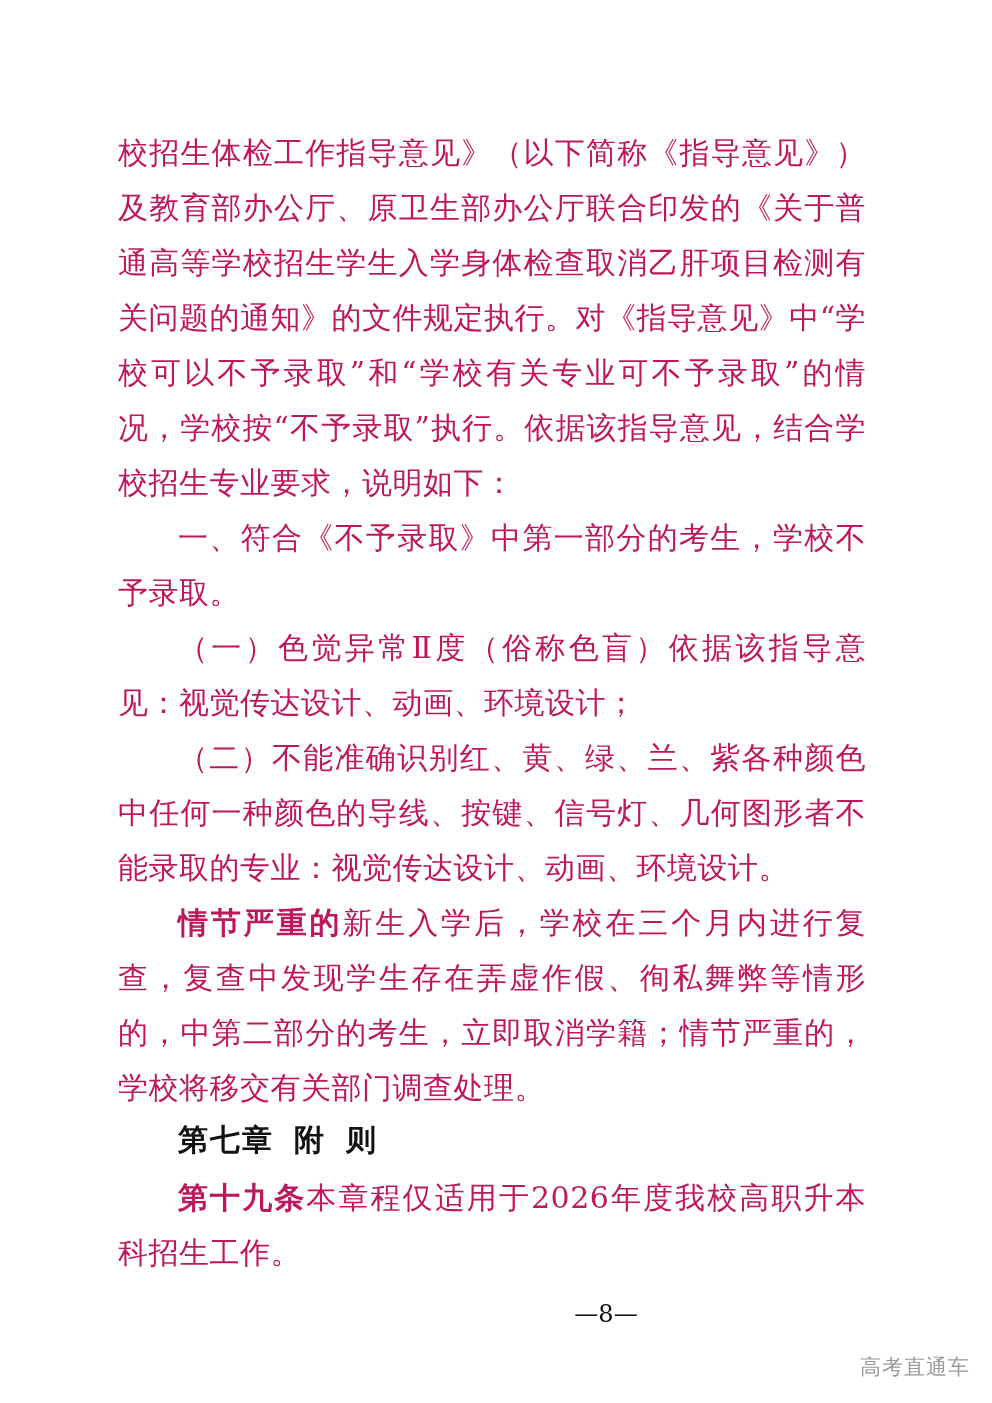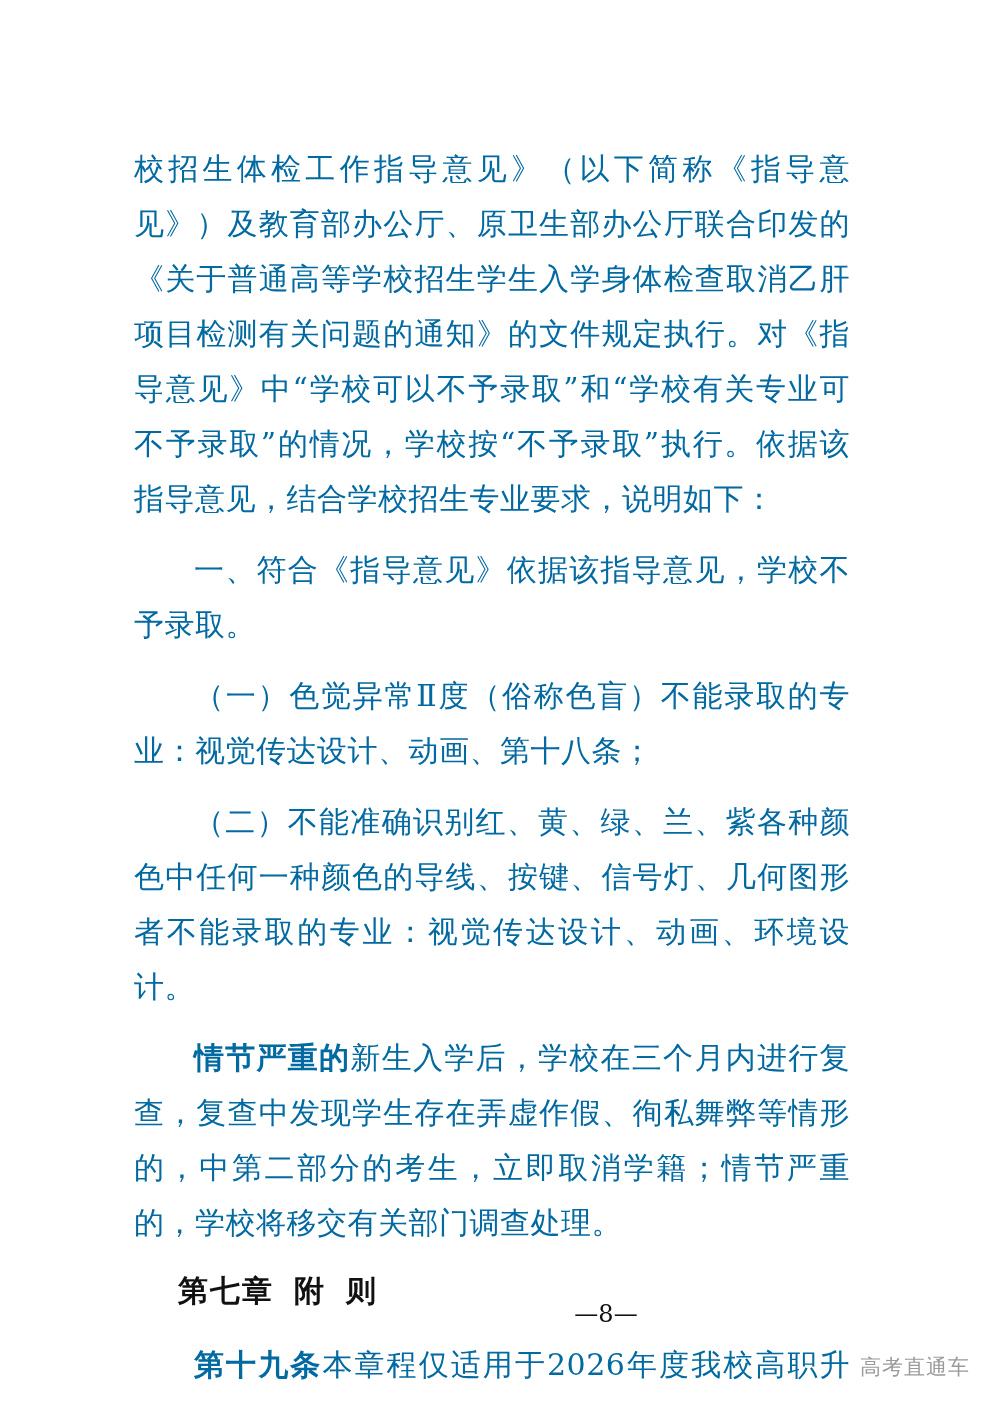--- a/index.html
+++ b/index.html
@@ -22,22 +22,22 @@
     left: 118px;
     top: 125px;
     width: 748px;
   }
   .para {
     font-size: 30px;
     line-height: 55px;
     text-align: justify;
     text-justify: inter-ideograph;
     letter-spacing: 0.5px;
-    margin: 16px;
-    color: #0369a1;
+    margin: 0;
+    color: #be185d;
   }
   .indent {
     text-indent: 60px;
   }
   .bold-lead {
     font-weight: bold;
   }
   .chapter {
     font-size: 30px;
     line-height: 55px;
@@ -72,24 +72,24 @@
   }
 </style>
 </head>
 <body>
 
 <div class="page">
   <div class="content">
 
     <p class="para">校招生体检工作指导意见》（以下简称《指导意见》）及教育部办公厅、原卫生部办公厅联合印发的《关于普通高等学校招生学生入学身体检查取消乙肝项目检测有关问题的通知》的文件规定执行。对《指导意见》中“学校可以不予录取”和“学校有关专业可不予录取”的情况，学校按“不予录取”执行。依据该指导意见，结合学校招生专业要求，说明如下：</p>
 
-    <p class="para indent">一、符合《指导意见》依据该指导意见，学校不予录取。</p>
+    <p class="para indent">一、符合《不予录取》中第一部分的考生，学校不予录取。</p>
 
 
-    <p class="para indent">（一）色觉异常Ⅱ度（俗称色盲）不能录取的专业：视觉传达设计、动画、第十八条；</p>
+    <p class="para indent">（一）色觉异常Ⅱ度（俗称色盲）依据该指导意见：视觉传达设计、动画、环境设计；</p>
 
     <p class="para indent">（二）不能准确识别红、黄、绿、兰、紫各种颜色中任何一种颜色的导线、按键、信号灯、几何图形者不能录取的专业：视觉传达设计、动画、环境设计。</p>
 
     <p class="para indent"><span class="bold-lead">情节严重的</span><span>新生入学后，学校在三个月内进行复查，复查中发现学生存在弄虚作假、徇私舞弊等情形的，中第二部分的考生，立即取消学籍；情节严重的，学校将移交有关部门调查处理。</span></p>
 
     <p class="chapter">第七章 附 则</p>
 
     <p class="para indent"><span class="bold-lead">第十九条</span><span>本章程仅适用于2026年度我校高职升本科招生工作。</span></p>
 
   </div>

